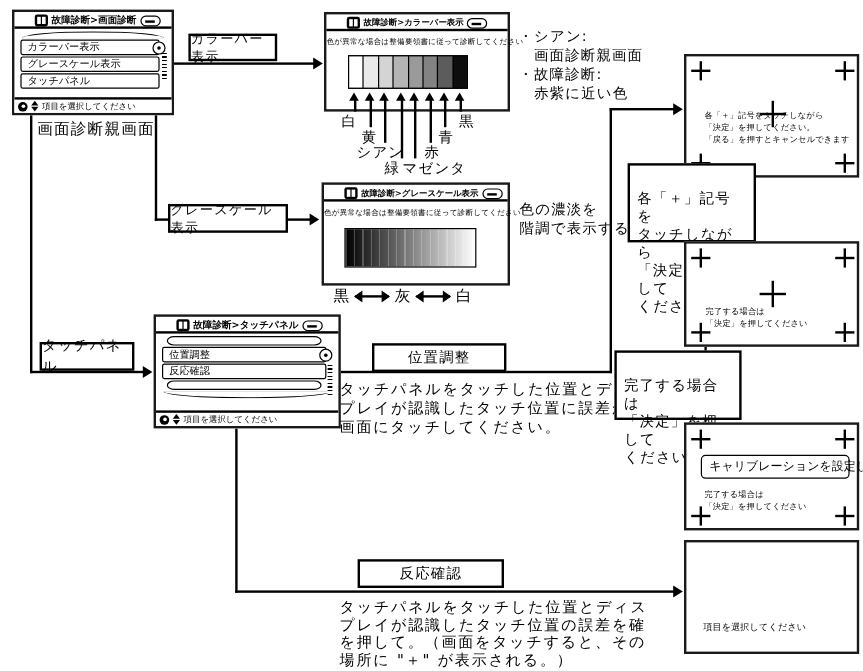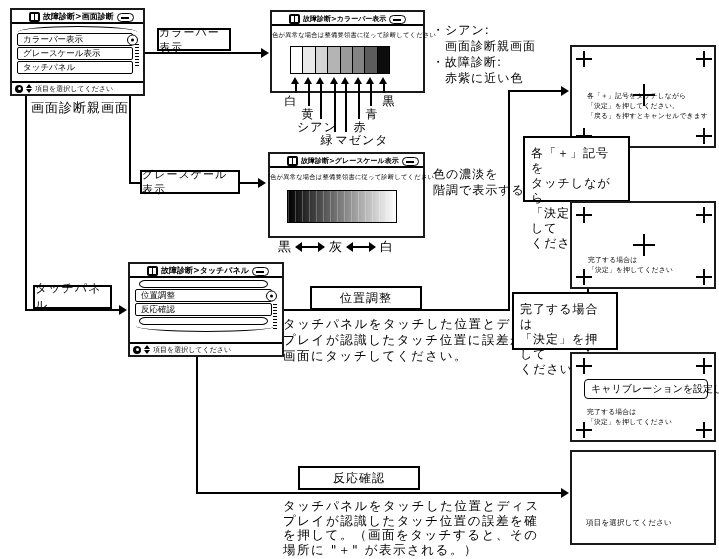--- a/index.html
+++ b/index.html
@@ -9,21 +9,21 @@
   .abs{position:absolute}
   
   .hline{position:absolute;height:2px;background:#000}
   .vline{position:absolute;width:2px;background:#000}
   .ar{position:absolute;width:0;height:0;border-top:5px solid transparent;border-bottom:5px solid transparent;border-left:8px solid #000}
   .ad{position:absolute;width:0;height:0;border-left:5px solid transparent;border-right:5px solid transparent;border-top:8px solid #000}
   .au{position:absolute;width:0;height:0;border-left:4px solid transparent;border-right:4px solid transparent;border-bottom:7px solid #000}
   .lline{position:absolute;width:1.5px;background:#000}
   
   .labelbox{position:absolute;border:2px solid #000;background:#fff;display:flex;align-items:center;justify-content:center;font-size:12px;letter-spacing:1px}
-  .notebox{position:absolute;border:2px solid #000;background:#fff;font-size:12px;line-height:15px;padding:8px 6px;letter-spacing:1px}
+  .notebox{position:absolute;border:2px solid #000;background:#fff;font-size:12px;line-height:15px;padding:20px 6px;letter-spacing:1px}
   
   .screen{position:absolute;border:2px solid #1a1a1a;background:#fff}
   .titlebar{display:flex;align-items:flex-end;gap:3px;height:14px;border-bottom:2px solid #000;padding:0 17px}
   .titletext{font-size:8px;font-weight:bold;white-space:nowrap}
   .appic{width:11px;height:10px;background:#000;border-radius:2px;position:relative;flex:none}
   .appic::before{content:"";position:absolute;left:2px;top:2px;width:3px;height:6px;background:#fff}
   .appic::after{content:"";position:absolute;right:2px;top:2px;width:3px;height:6px;background:#fff}
   .pill{margin-left:auto;width:17px;height:9px;border:1.5px solid #000;border-radius:5px;position:relative;flex:none;background:#fff}
   .pill::after{content:"";position:absolute;left:3px;top:50%;margin-top:-1px;width:8px;height:2px;background:#000}
   .statusbar{position:absolute;left:0;right:0;bottom:0;height:13px;border-top:2px solid #000;display:flex;align-items:center;gap:3px;padding:0 3px;background:#fff}

